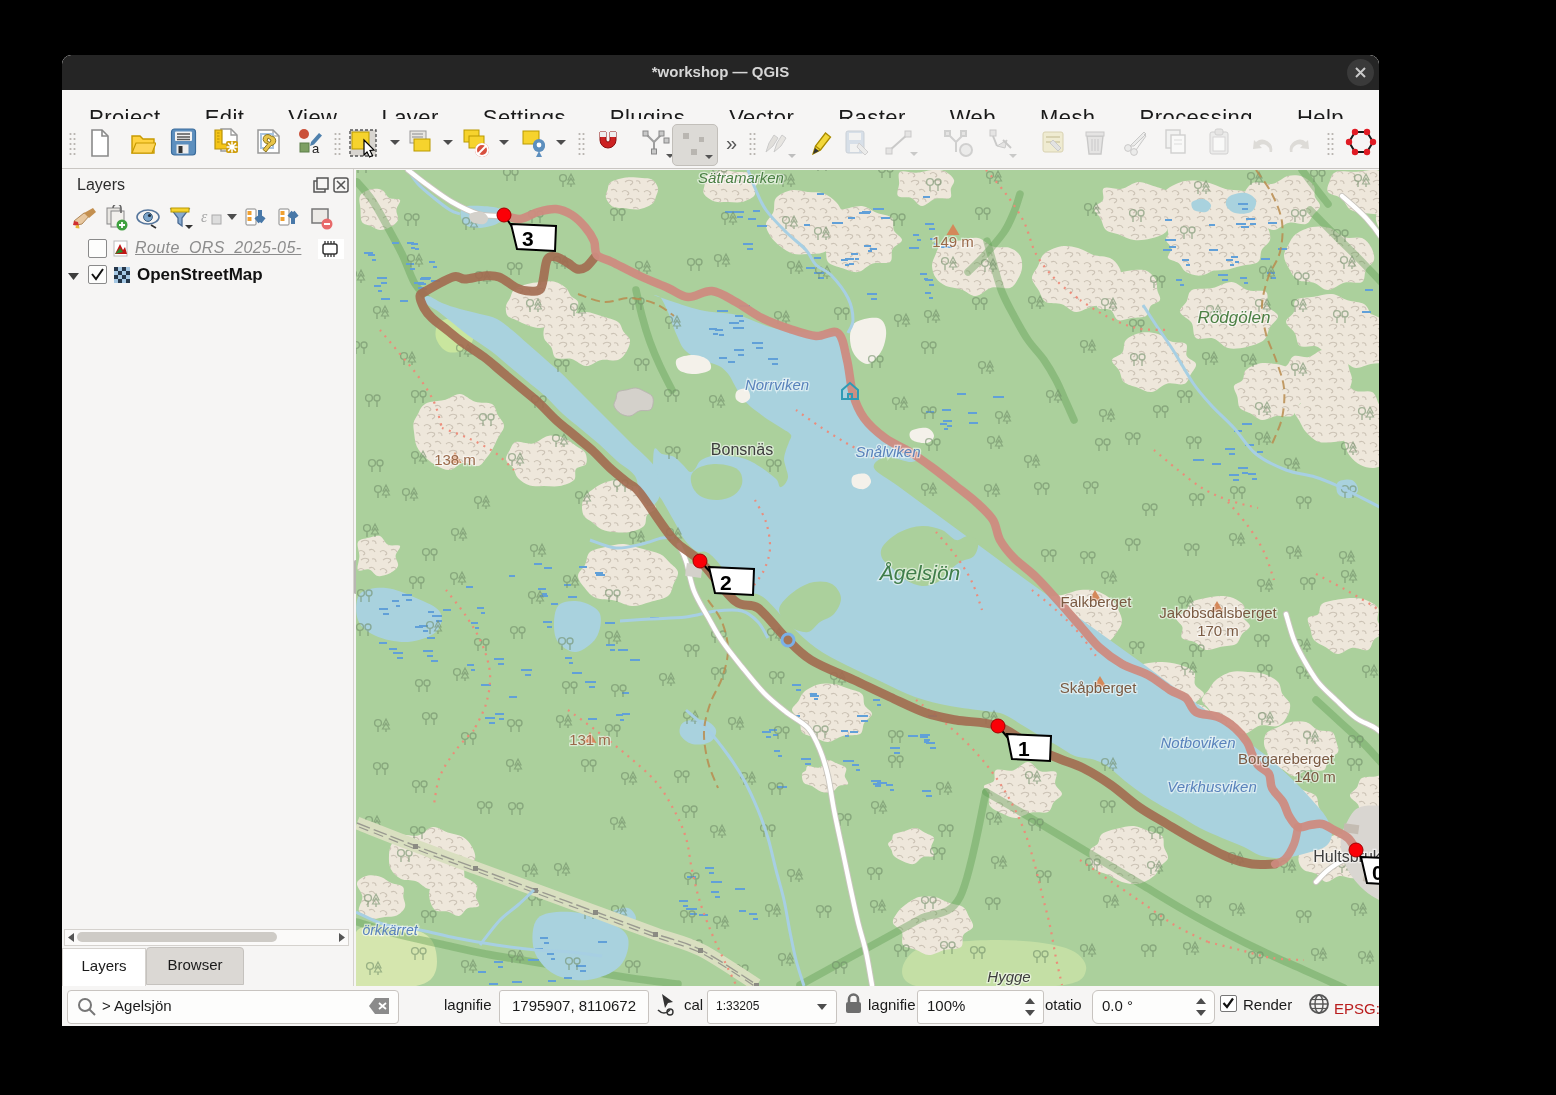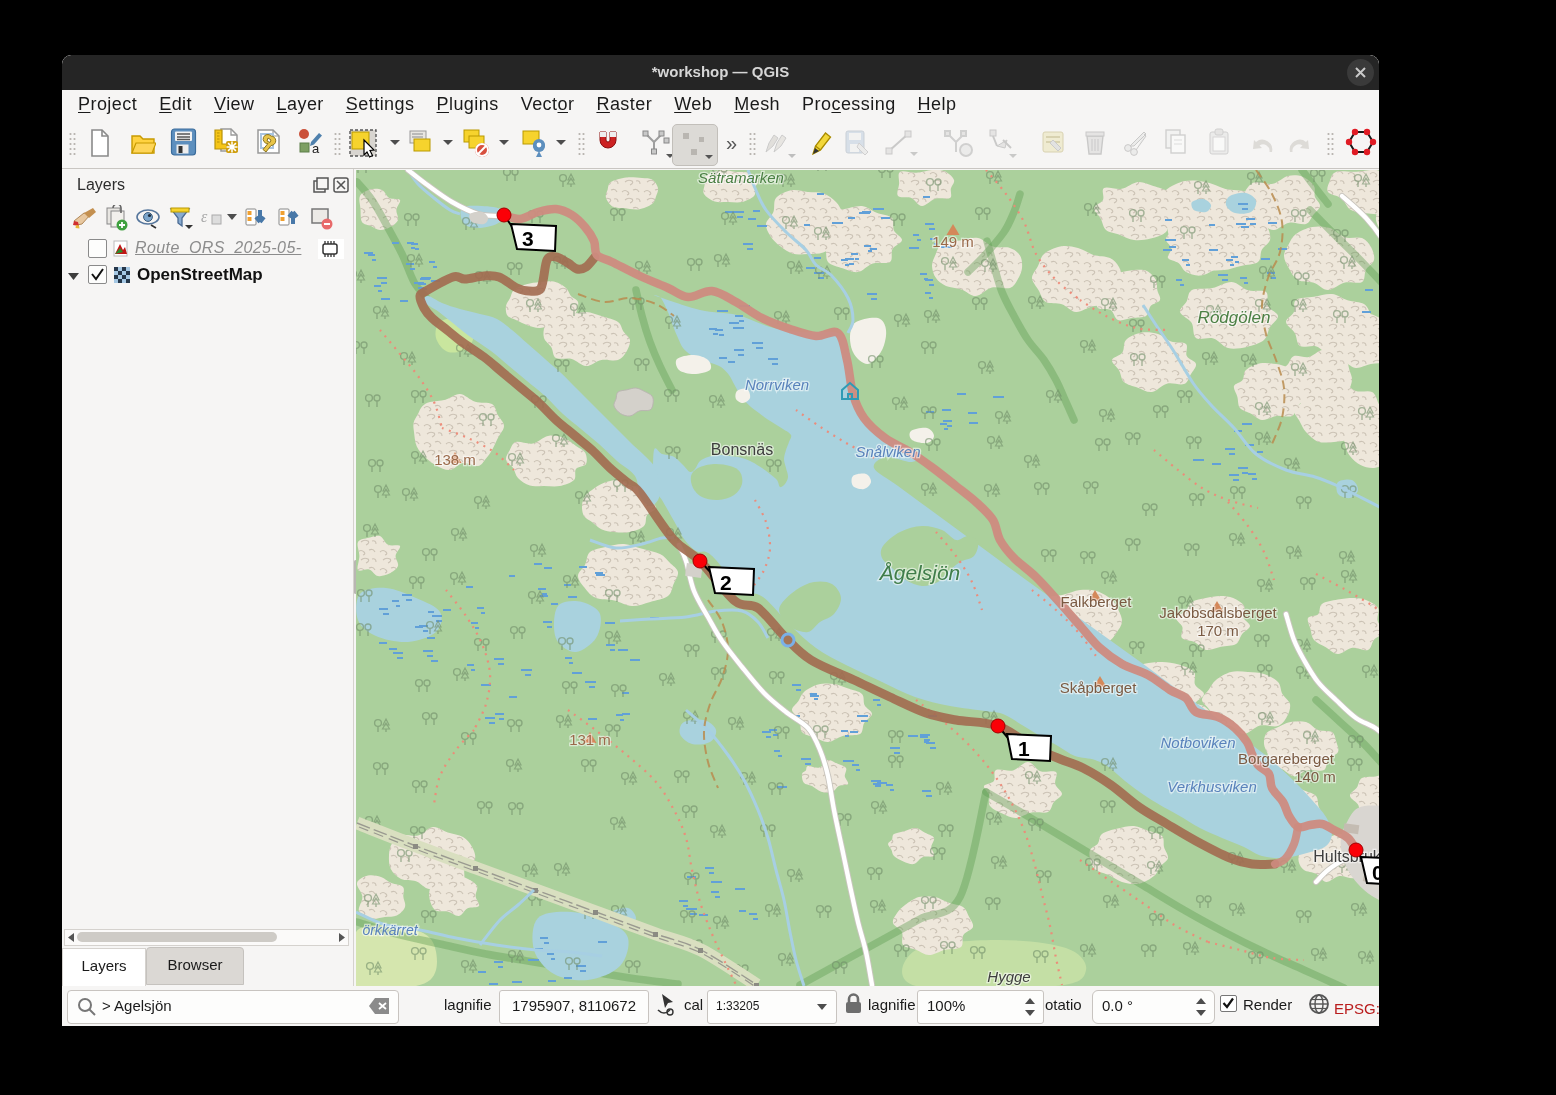--- a/index.html
+++ b/index.html
@@ -1,21 +1,21 @@
 <!DOCTYPE html>
 <html><head><meta charset="utf-8"><title>workshop</title>
 <style>
  html,body{margin:0;padding:0}
  body{width:1556px;height:1095px;background:#000;font-family:"Liberation Sans",sans-serif;position:relative;overflow:hidden}
  .win{position:absolute;left:62px;top:55px;width:1317px;height:971px;background:#f6f5f4;border-radius:9px 9px 0 0;overflow:hidden}
  .tbar{position:absolute;left:0;top:0;width:100%;height:35px;background:#252525;border-radius:9px 9px 0 0}
  .tbar span{position:absolute;left:0;right:0;top:8px;text-align:center;color:#d6d6d6;font-size:15px;font-weight:bold}
  .closeb{position:absolute;right:5px;top:4px;width:27px;height:27px;border-radius:50%;background:#3a3a3a}
  .menubar{position:absolute;left:0;top:35px;width:100%;height:29px;background:#f6f5f4;font-size:16px;color:#1a1a1a;padding-left:5px;box-sizing:border-box}
- .mi{display:inline-block;margin:0;padding:4px 11px 0 11px;font-size:18px;letter-spacing:0.45px}
+ .mi{display:inline-block;margin:11px;padding:4px 11px 0 11px;font-size:22px;letter-spacing:0.45px}
  .toolbar{position:absolute;left:0;top:64px;width:100%;height:49px;background:#f6f5f4;border-bottom:1px solid #c9c6c2}
  .dock{position:absolute;left:0;top:114px;width:291px;height:817px;background:#f6f5f4}
  .mapv{position:absolute;left:294px;top:115px;width:1137px;height:816px;background:#abd09c;overflow:hidden}
  .sbar{position:absolute;left:0;top:931px;width:100%;height:40px;background:#f6f5f4}
  u{text-decoration-thickness:1px;text-underline-offset:2px}
 </style></head>
 <body>
 <div class="win">
  <div class="tbar">
       <span>*workshop — QGIS</span>

